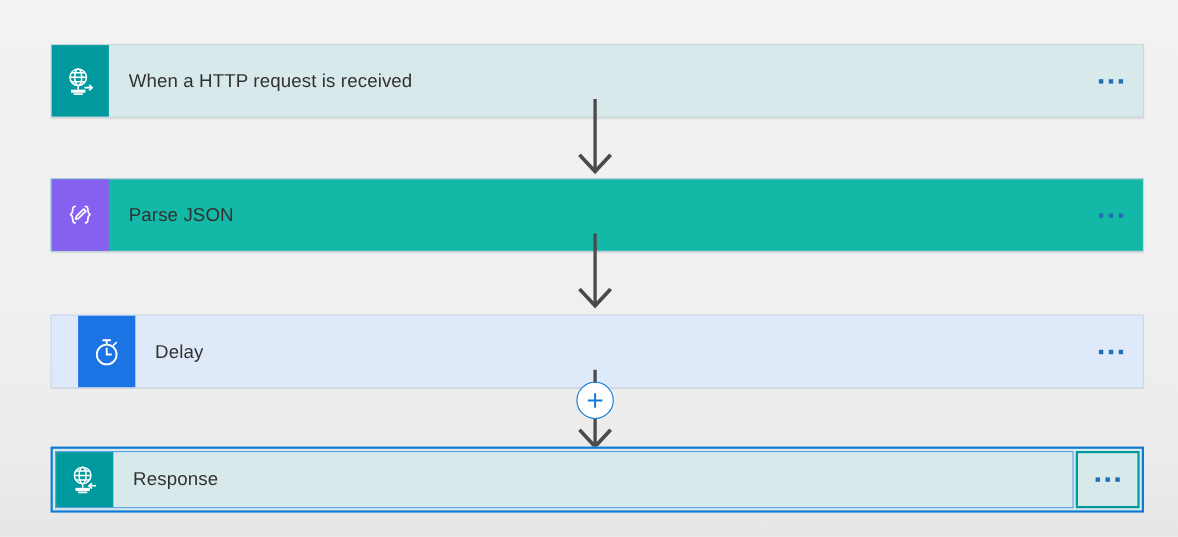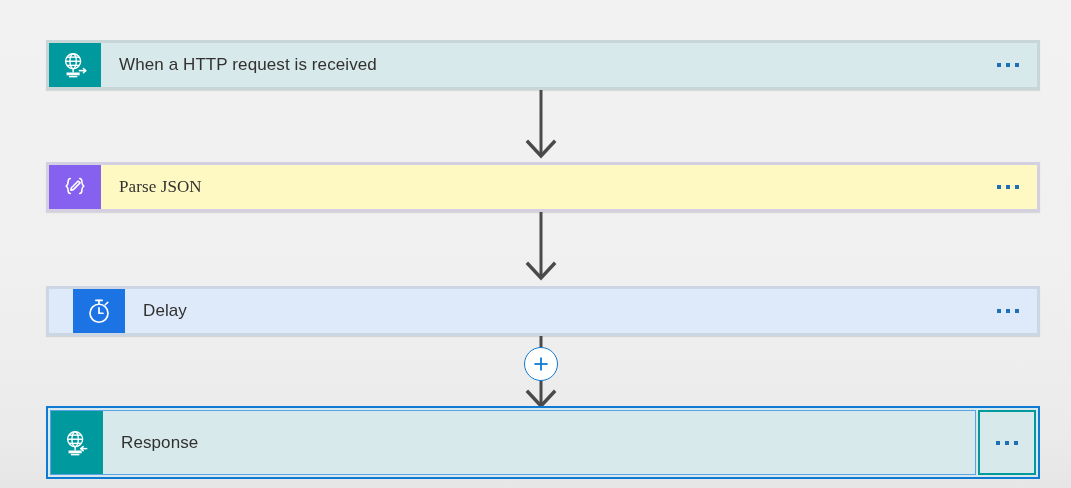--- a/index.html
+++ b/index.html
@@ -21,25 +21,25 @@
     position: relative;
     width: 1071px;
     height: 488px;
   }
 
   
   .node {
     position: absolute;
     left: 46px;
     width: 994px;
-    height: 50px;
+    height: 67px;
     display: flex;
     align-items: stretch;
     background: #ffffff;
-    border: 3px solid #f97316;
+    border: 1px solid #f97316;
     box-shadow: 0 1px 1px rgba(0,0,0,0.10);
   }
 
   .node .icon-tile {
     width: 52px;
     min-width: 52px;
     display: flex;
     align-items: center;
     justify-content: center;
   }
@@ -77,32 +77,32 @@
     display: block;
     width: 4px;
     height: 4px;
     background: #1f6fb5;
   }
 
   
   .node.http   { background: #d7e9ea; border-color: #c9d6d7; }
   .node.http   .icon-tile { background: #00999e; }
 
-  .node.json   { background: #fef9c3; border-color: #d4d0e2; font-family: Liberation Serif, serif; }
+  .node.json   { background: #14b8a6; border-color: #d4d0e2; }
   .node.json   .icon-tile { background: #8661f0; }
 
   .node.delay  { background: #deeafa; border-color: #cdd7e4; padding-left: 24px; }
   .node.delay  .icon-tile { background: #1c74e4; }
 
   
   .node.response {
     background: #d7e9ea;
     border: 2px solid #0f7ad4;
     padding: 2px;
-    height: 73px;
+    height: 60px;
     box-shadow: none;
   }
   .node.response .inner {
     flex: 1;
     display: flex;
     align-items: stretch;
     border: 1px solid #5aa2e8;
     min-width: 0;
   }
   .node.response .icon-tile { background: #00999e; }

